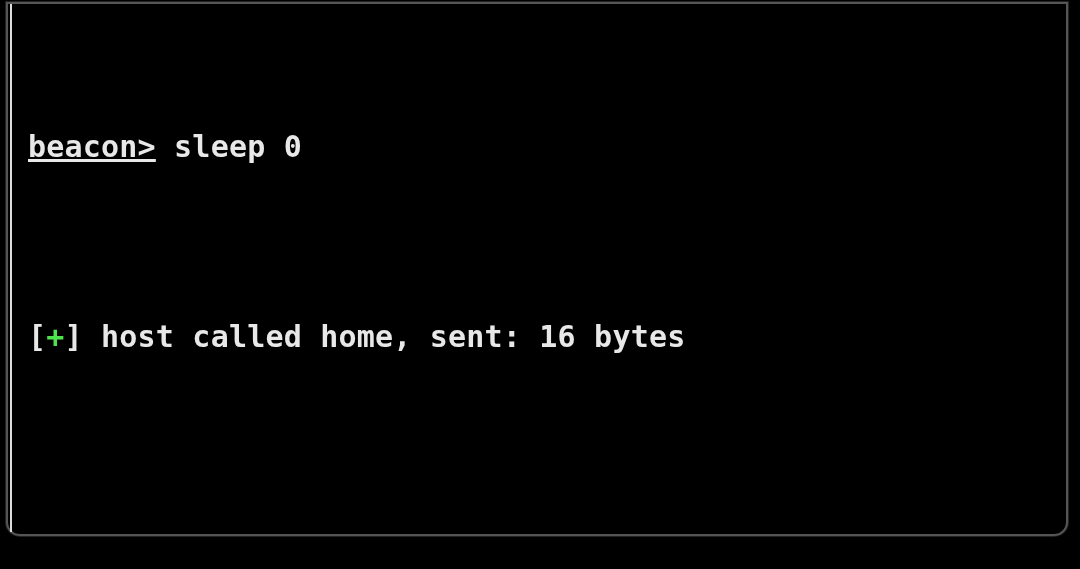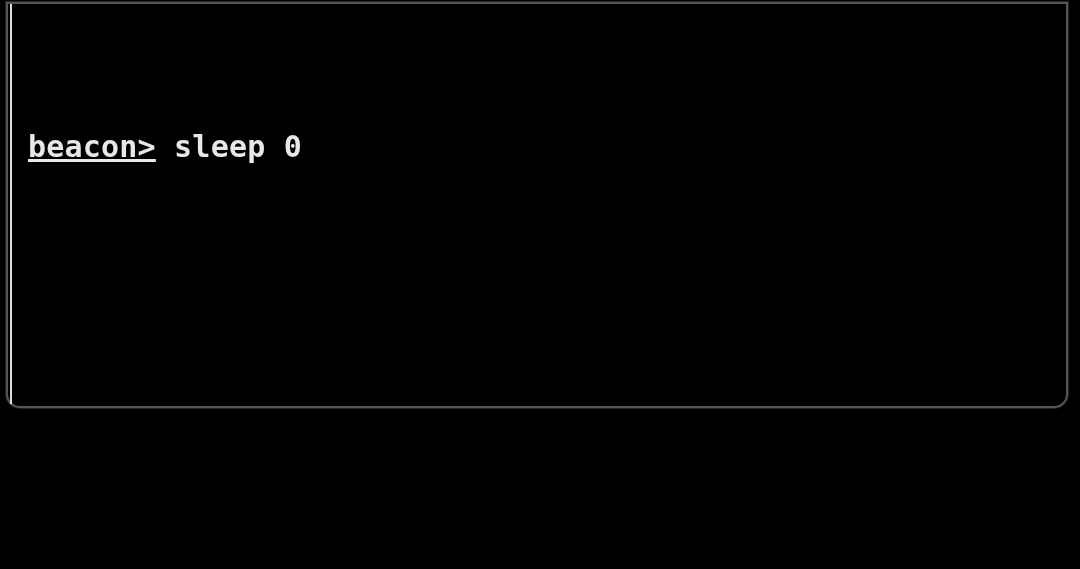--- a/index.html
+++ b/index.html
@@ -8,21 +8,21 @@
     width: 1080px;
     height: 569px;
     background: #000000;
     overflow: hidden;
   }
   .window {
     position: absolute;
     left: 6px;
     top: 2px;
     width: 1062px;
-    height: 406px;
+    height: 534px;
     background: #000000;
     border: 2px solid #555555;
     border-radius: 0 0 14px 14px;
     box-sizing: border-box;
     padding: 10px 10px 10px 10px;
     box-shadow: 0 0 0 1px #222;
   }
   .inner-edge {
     position: absolute;
     left: 2px;
@@ -52,20 +52,21 @@
 </head>
 <body>
 
 <div class="window">
   <div class="inner-edge"></div>
   <div class="terminal">
 
     <span class="line"><span class="prompt">beacon&gt;</span><span class="plain"> sleep 0</span></span>
 
 
+    <span class="line"><span class="br-l">[</span><span class="plus">+</span><span class="br-r">]</span><span class="plain"> host called home, sent: 16 bytes</span></span>
 
     
 
     
 
     
 
     
 
     

